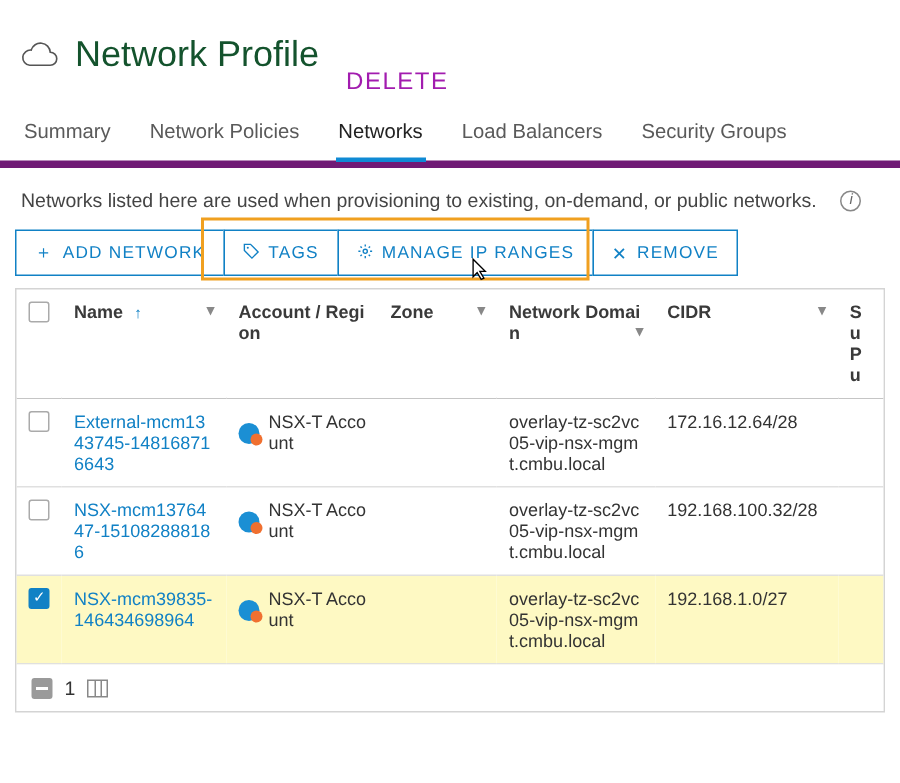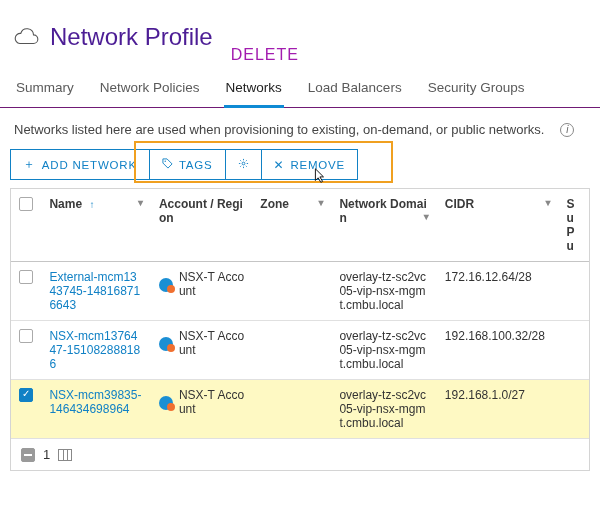--- a/index.html
+++ b/index.html
@@ -13,35 +13,35 @@
   .header {
     display: flex;
     align-items: center;
     padding: 10px 14px 8px 14px;
     gap: 10px;
   }
   .cloud-icon svg { width: 26px; height: 22px; display:block; }
   .page-title {
     font-size: 24px;
     font-weight: 300;
-    color: #4c1d95;
+    color: #14532d;
   }
   .delete-link {
     font-size: 16px;
     color: #a21caf;
     letter-spacing: 1px;
     margin-left: 8px;
     cursor: pointer;
     margin-top: 36px;
   }
   .tabs {
     display: flex;
     gap: 22px;
     padding: 0 14px;
-    border-bottom: 1px solid #701a75;
+    border-bottom: 5px solid #701a75;
     font-size: 13.5px;
     color: #5a5a5a;
   }
   .tab {
     padding: 8px 2px 10px 2px;
     cursor: pointer;
   }
   .tab.active {
     color: #222;
     border-bottom: 3px solid #0f8ad4;
@@ -193,20 +193,21 @@
     </span>
     <span>TAGS</span>
   </div>
   <div class="tb-btn">
     <span class="ic">
       <svg width="11" height="11" viewBox="0 0 24 24">
           <circle cx="12" cy="12" r="3" fill="none" stroke="#1181c5" stroke-width="2"></circle>
           <path d="M12 2v3M12 19v3M2 12h3M19 12h3M5 5l2 2M17 17l2 2M19 5l-2 2M7 17l-2 2" stroke="#1181c5" stroke-width="2"></path>
         </svg>
     </span>
+    <span>MANAGE IP RANGES</span>
   </div>
   <div class="tb-btn">
     <span class="ic">✕</span>
     <span>REMOVE</span>
   </div>
   <div class="highlight-box" style="left:124px;width:259px;"></div>
   <svg class="cursor" style="left:300px; top:18px;" viewBox="0 0 20 20">
     <path d="M6 2 L6 15 L9 12 L12 17 L14 16 L11 11 L15 11 Z" fill="#fff" stroke="#000" stroke-width="1"></path>
   </svg>
 </div>

